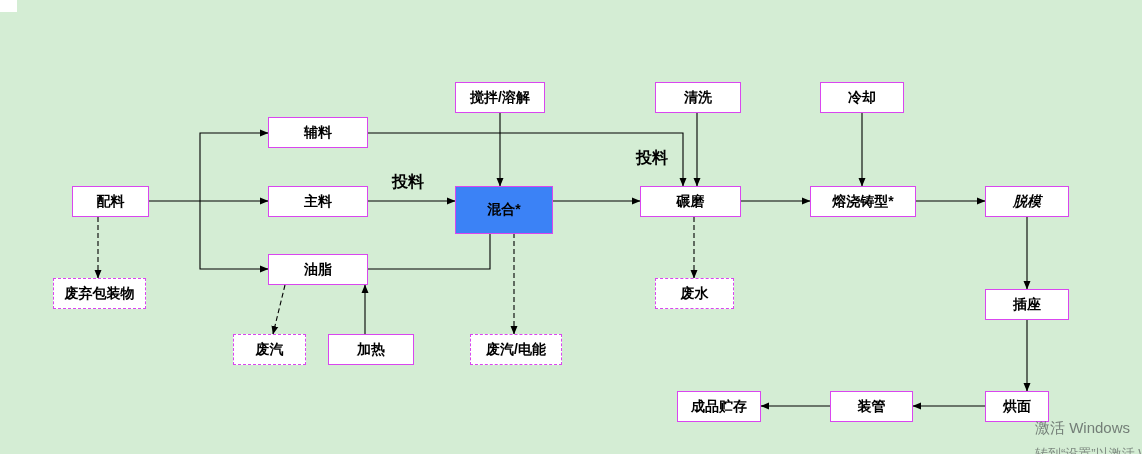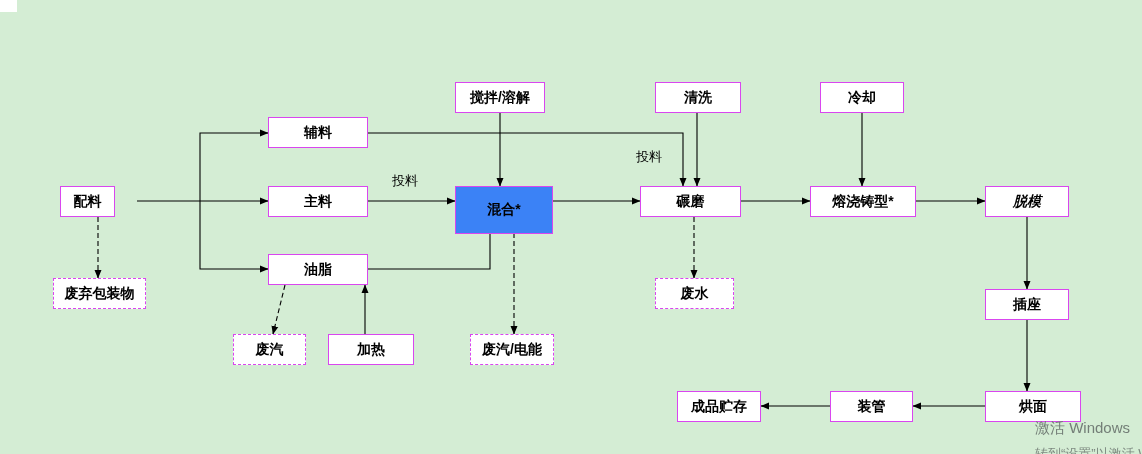--- a/index.html
+++ b/index.html
@@ -29,22 +29,22 @@
     align-items: center;
     justify-content: center;
     font-size: 14px;
     font-weight: 600;
     color: #000000;
     white-space: nowrap;
   }
   .node.dashed { border-style: dashed; }
   .flabel {
     position: absolute;
-    font-size: 13px;
-    font-weight: 400;
+    font-size: 16px;
+    font-weight: 700;
     color: #000000;
     white-space: nowrap;
   }
   .wm1 {
     position: absolute;
     left: 1035px; top: 419px;
     font-size: 15px;
     color: rgba(110, 120, 114, 0.95);
     white-space: nowrap;
   }
@@ -84,21 +84,21 @@
       <polyline points="830,406 761,406" fill="none" stroke="#000000" stroke-width="1.1" marker-end="url(#arrow)"></polyline>
       <polyline points="368,269 490,269 490,217" fill="none" stroke="#000000" stroke-width="1.1" marker-end="url(#arrow)"></polyline>
       <polyline points="365,334 365,285" fill="none" stroke="#000000" stroke-width="1.1" marker-end="url(#arrow)"></polyline>
       <polyline points="98,217 98,278" fill="none" stroke="#000000" stroke-width="1.1" stroke-dasharray="5 3" marker-end="url(#arrow)"></polyline>
       <polyline points="285,285 273,334" fill="none" stroke="#000000" stroke-width="1.1" stroke-dasharray="5 3" marker-end="url(#arrow)"></polyline>
       <polyline points="514,217 514,334" fill="none" stroke="#000000" stroke-width="1.1" stroke-dasharray="5 3" marker-end="url(#arrow)"></polyline>
       <polyline points="694,217 694,278" fill="none" stroke="#000000" stroke-width="1.1" stroke-dasharray="5 3" marker-end="url(#arrow)"></polyline>
     </svg>
 
   <div id="nodes">
-      <div class="node" style="left: 60px; top: 186px; width: 55px; height: 31px; background: rgb(255, 255, 255);">
+      <div class="node" style="left: 72px; top: 186px; width: 77px; height: 31px; background: rgb(255, 255, 255);">
         <span>配料</span>
       </div>
       <div class="node" style="left: 268px; top: 117px; width: 100px; height: 31px; background: rgb(255, 255, 255);">
         <span>辅料</span>
       </div>
       <div class="node" style="left: 268px; top: 186px; width: 100px; height: 31px; background: rgb(255, 255, 255);">
         <span>主料</span>
       </div>
       <div class="node" style="left: 268px; top: 254px; width: 100px; height: 31px; background: rgb(255, 255, 255);">
         <span>油脂</span>
@@ -120,39 +120,39 @@
       </div>
       <div class="node" style="left: 810px; top: 186px; width: 106px; height: 31px; background: rgb(255, 255, 255);">
         <span>熔浇铸型*</span>
       </div>
       <div class="node" style="left: 985px; top: 186px; width: 84px; height: 31px; background: rgb(255, 255, 255); font-style: italic;">
         <span>脱模</span>
       </div>
       <div class="node" style="left: 985px; top: 289px; width: 84px; height: 31px; background: rgb(255, 255, 255); text-align: right;">
         <span>插座</span>
       </div>
-      <div class="node" style="left: 985px; top: 391px; width: 96px; height: 31px; background: rgb(255, 255, 255);">
+      <div class="node" style="left: 985px; top: 391px; width: 64px; height: 31px; background: rgb(255, 255, 255);">
         <span>烘面</span>
       </div>
       <div class="node" style="left: 830px; top: 391px; width: 83px; height: 31px; background: rgb(255, 255, 255);">
         <span>装管</span>
       </div>
       <div class="node" style="left: 677px; top: 391px; width: 84px; height: 31px; background: rgb(255, 255, 255);">
         <span>成品贮存</span>
       </div>
       <div class="node" style="left: 328px; top: 334px; width: 86px; height: 31px; background: rgb(255, 255, 255);">
         <span>加热</span>
       </div>
       <div class="node dashed" style="left: 53px; top: 278px; width: 93px; height: 31px; background: rgb(255, 255, 255);">
         <span>废弃包装物</span>
       </div>
       <div class="node dashed" style="left: 233px; top: 334px; width: 73px; height: 31px; background: rgb(255, 255, 255);">
         <span>废汽</span>
       </div>
-      <div class="node dashed" style="left: 470px; top: 334px; width: 84px; height: 31px; background: rgb(255, 255, 255);">
+      <div class="node dashed" style="left: 470px; top: 334px; width: 92px; height: 31px; background: rgb(255, 255, 255);">
         <span>废汽/电能</span>
       </div>
       <div class="node dashed" style="left: 655px; top: 278px; width: 79px; height: 31px; background: rgb(255, 255, 255);">
         <span>废水</span>
       </div>
     </div>
   <div id="flabels">
       <div class="flabel" style="left: 392px; top: 172px;">投料</div>
       <div class="flabel" style="left: 636px; top: 148px;">投料</div>
     </div>

